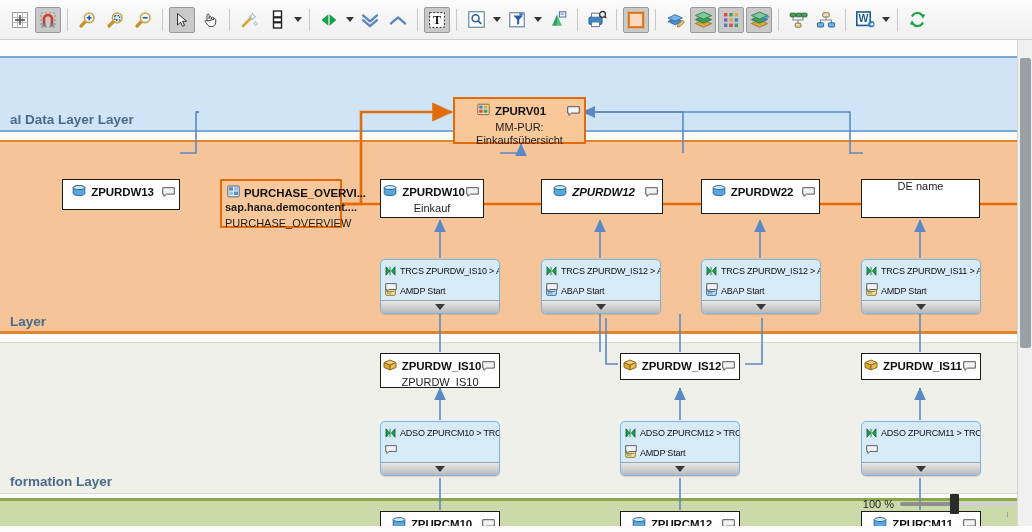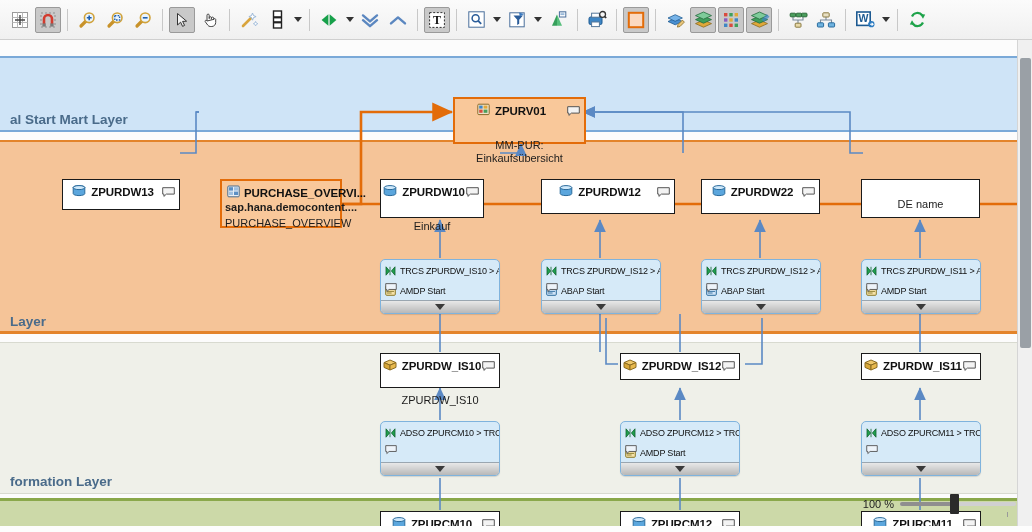--- a/index.html
+++ b/index.html
@@ -62,21 +62,21 @@
   
   .node {
     position:absolute; background:#ffffff; border:1.5px solid #1a1a1a;
     text-align:center; z-index: 6;
   }
   .node-hdr {
     display:flex; align-items:center; justify-content:center;
     position:relative; padding: 3px 20px 1px 4px; gap:5px;
   }
   .node-title { font-size: 11.5px; font-weight: bold; color:#111; letter-spacing:-0.1px; }
-  .node-sub { font-size: 11px; color:#1c1c1c; line-height:13px; padding:0 3px 3px 3px;margin-top:18px; }
+  .node-sub { font-size: 11px; color:#1c1c1c; line-height:13px; padding:0 3px 3px 3px; }
   .bubble { position:absolute; right:4px; top:4px; }
 
   .node.hana { background:#f9c89a; border:2px solid #e36c09; }
   .node.hana .node-title { color:#111; }
 
   
   .trans {
     position:absolute; background:#d6eaf8; border:1px solid #7fb3dd;
     border-radius: 5px; z-index:6; overflow:hidden;
     box-shadow: 0 1px 1px rgba(0,0,0,.12);
@@ -369,21 +369,21 @@
           <path d="M4 10.2l3 4.7-5.2-.3z" fill="#1ea34a"></path>
         </svg>
       </div>
     </div>
   </div>
 
   <div id="canvas">
 
     <div class="layer layer-dm">
       <div class="band"></div>
-      <div class="layer-title">al Start Mart Layer</div>
+      <div class="layer-title">al Data Layer Layer</div>
     </div>
     <div class="layer layer-prop">
       <div class="band"></div>
       <div class="layer-title">Layer</div>
     </div>
     <div class="layer layer-tf">
       <div class="band"></div>
       <div class="layer-title">formation Layer</div>
     </div>
     <div class="layer layer-in">
@@ -509,21 +509,21 @@
         <span class="node-title">ZPURDW10</span>
         <span class="bubble">
           <svg width="13" height="11" viewBox="0 0 13 11">
               <path d="M.7 .7h11.6v6.4H4.4L1.9 9.4V7.1H.7z" fill="#f3f3f3" stroke="#555"></path>
             </svg>
         </span>
       </div>
       <div class="node-sub">Einkauf</div>
     </div>
 
-    <div class="node" style="left:541px; top:139px; width:134px; height:35px;">
+    <div class="node" style="left:541px; top:139px; width:122px; height:35px;font-style:italic;">
       <div class="node-hdr">
         <span>
           <svg width="14" height="12" viewBox="0 0 14 12">
             <path d="M1.2 2.6v6c0 1.1 2.6 2 5.8 2s5.8-.9 5.8-2v-6" fill="#5ba6dd" stroke="#2a6b9c"></path>
             <ellipse cx="7" cy="2.6" rx="5.8" ry="2" fill="#cfe9fb" stroke="#2a6b9c"></ellipse>
           </svg>
         </span>
         <span class="node-title">ZPURDW12</span>
         <span class="bubble">
           <svg width="13" height="11" viewBox="0 0 13 11">

